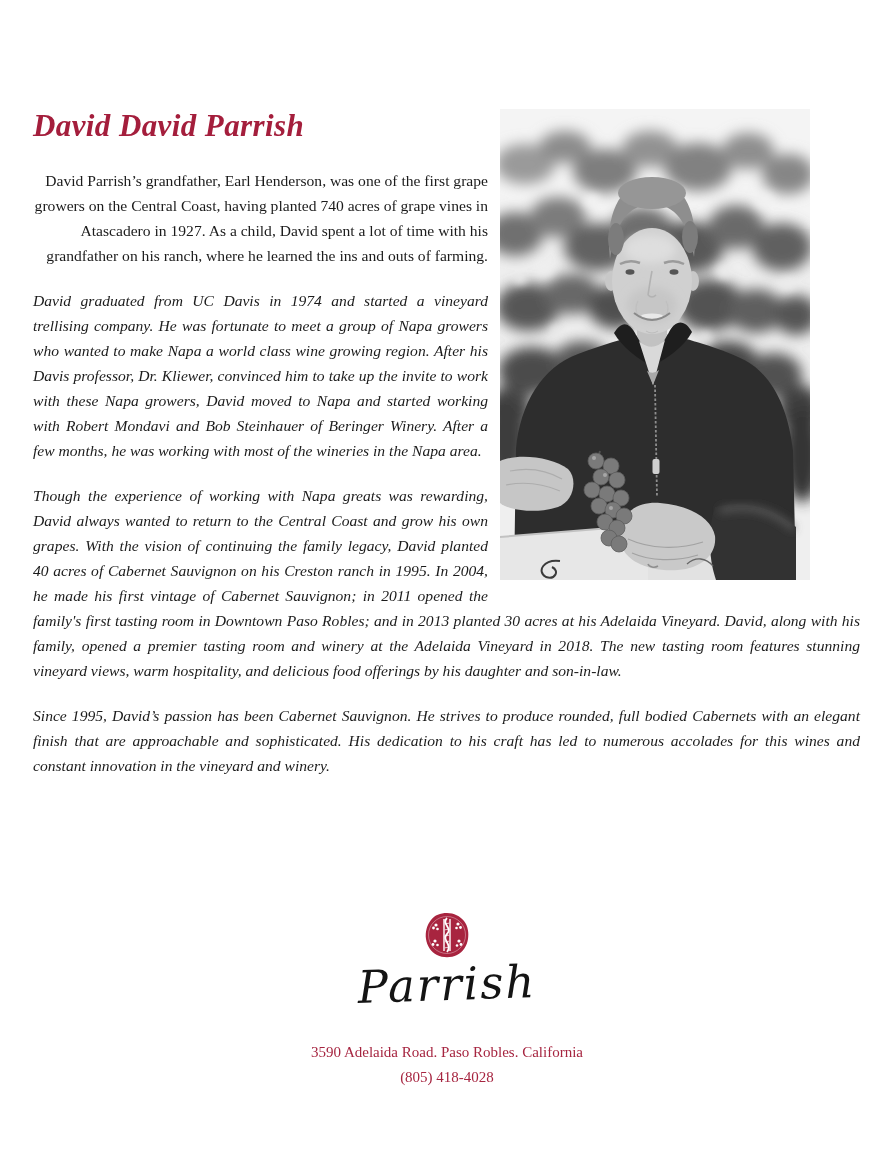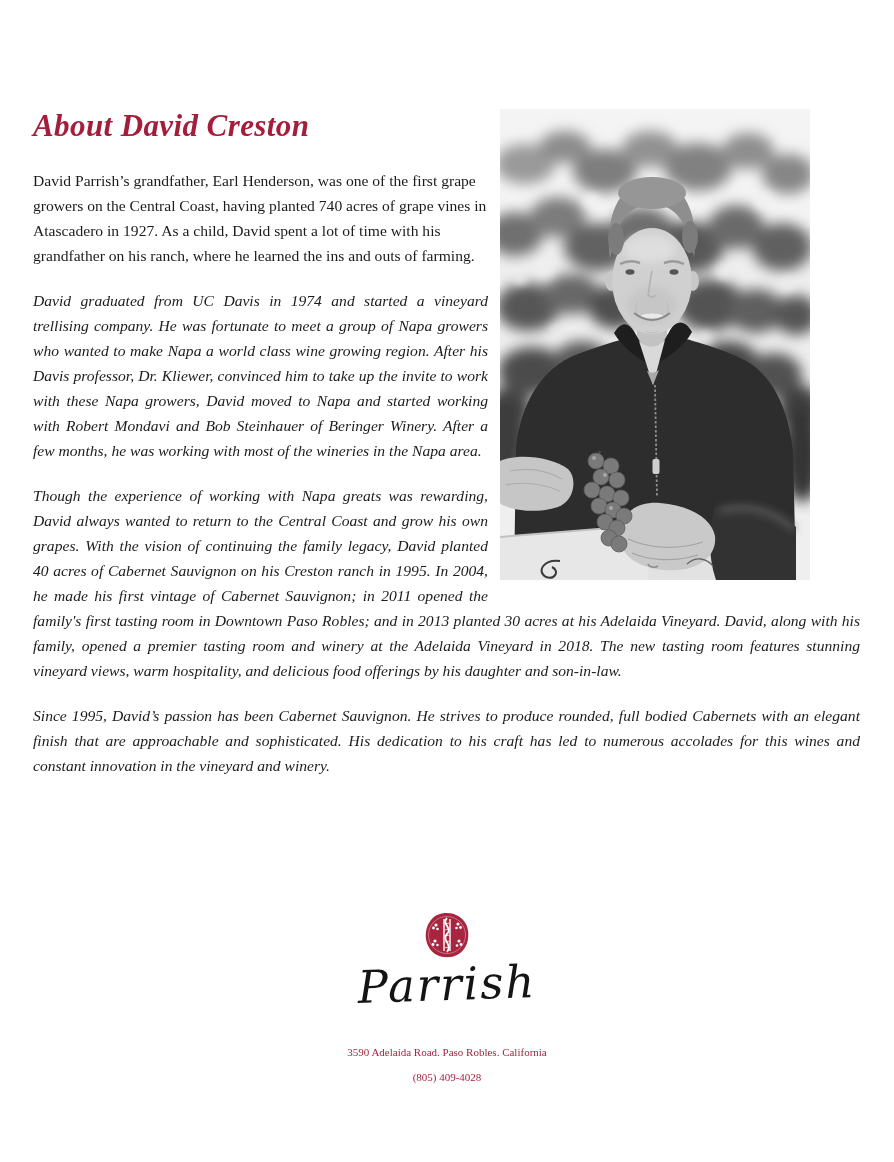--- a/index.html
+++ b/index.html
@@ -5,39 +5,39 @@
   html,body{margin:0;padding:0;background:#ffffff;}
   .page{position:relative;width:894px;height:1162px;background:#ffffff;overflow:hidden;
         font-family:"Liberation Serif", serif;color:#1b1b1b;}
   .content{position:absolute;left:33px;top:108px;width:827px;}
   .doc-title{margin:0;font-style:italic;font-weight:700;font-size:31px;line-height:1.15;
         letter-spacing:.4px;color:#a41e3c;}
   .doc-subtitle{margin:7px 0 0 2px;font-style:italic;font-weight:700;font-size:23px;
         line-height:1.2;letter-spacing:.6px;color:#a41e3c;}
   .body-text{margin-top:24px;font-size:15.6px;line-height:25px;}
   .body-text p{margin:0 0 20px 0;}
-  .body-text p.ragged{text-align:left;}
+  .body-text p.ragged{text-align:right;}
   .body-text p.just{text-align:justify;font-style:italic;}
   .photo-float{float:right;width:310px;height:471px;margin:-59px 50px 8px 12px;}
   .photo-float svg{display:block;width:310px;height:471px;}
   .logo-block{position:absolute;top:910px;left:0;width:894px;text-align:center;}
   .emblem{display:block;margin:0 auto;}
   .wordmark{margin-top:0;font-family:"DejaVu Serif", serif;font-style:italic;font-weight:400;
         font-size:45px;line-height:1.1;letter-spacing:2px;color:#141414;
         transform:rotate(-2deg);}
   .footer{position:absolute;top:1040px;left:0;width:894px;text-align:center;
-        color:#a62540;font-size:11px;line-height:25px;}
+        color:#a62540;font-size:15px;line-height:25px;}
   .footer div{margin:0;}
 </style>
 </head>
 <body>
 
 <div class="page">
   <div class="content">
-    <h1 class="doc-title">About David Creston</h1>
+    <h1 class="doc-title">David David Parrish</h1>
 
     <div class="body-text">
       <div class="photo-float">
 
         <svg viewBox="0 0 310 471">
           <defs>
             <filter id="b7" x="-30%" y="-30%" width="160%" height="160%">
                 <feGaussianBlur stdDeviation="7"></feGaussianBlur>
               </filter>
             <filter id="b4" x="-40%" y="-40%" width="180%" height="180%">
@@ -187,15 +187,15 @@
         <circle cx="35" cy="31" r="1.6"></circle>
           <circle cx="37" cy="34.5" r="1.4"></circle>
           <circle cx="33" cy="35.5" r="1.3"></circle>
       </g>
     </svg>
     <div class="wordmark">Parrish</div>
   </div>
 
   <div class="footer">
     <div>3590 Adelaida Road. Paso Robles. California</div>
-    <div>(805) 409-4028</div>
+    <div>(805) 418-4028</div>
   </div>
 </div>
 
 </body></html>

